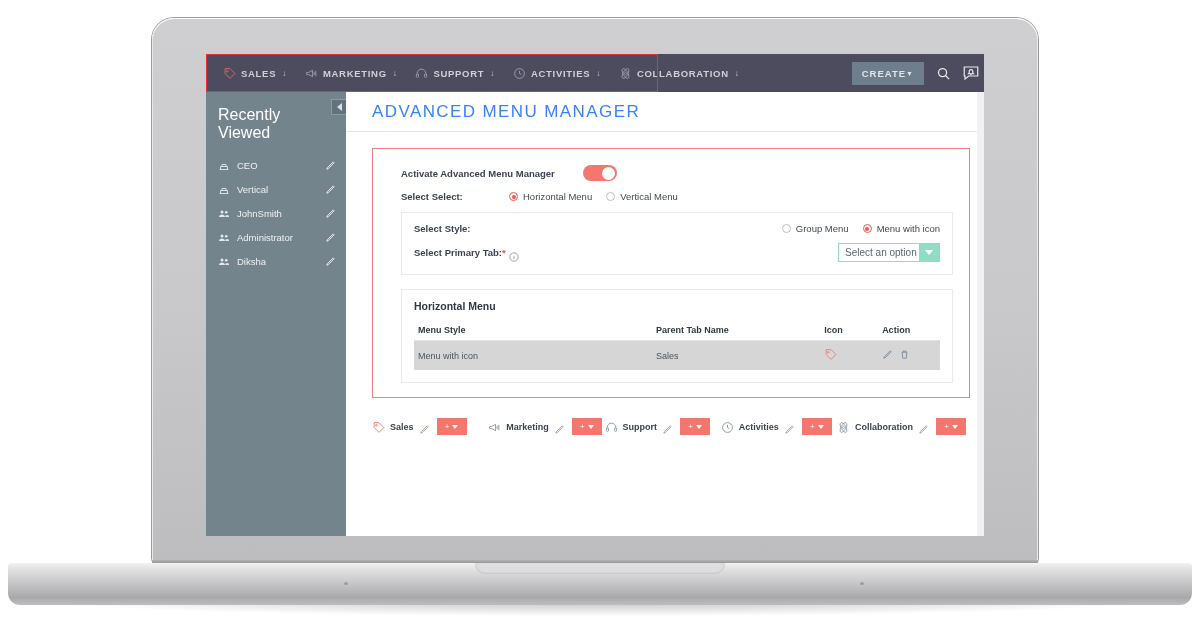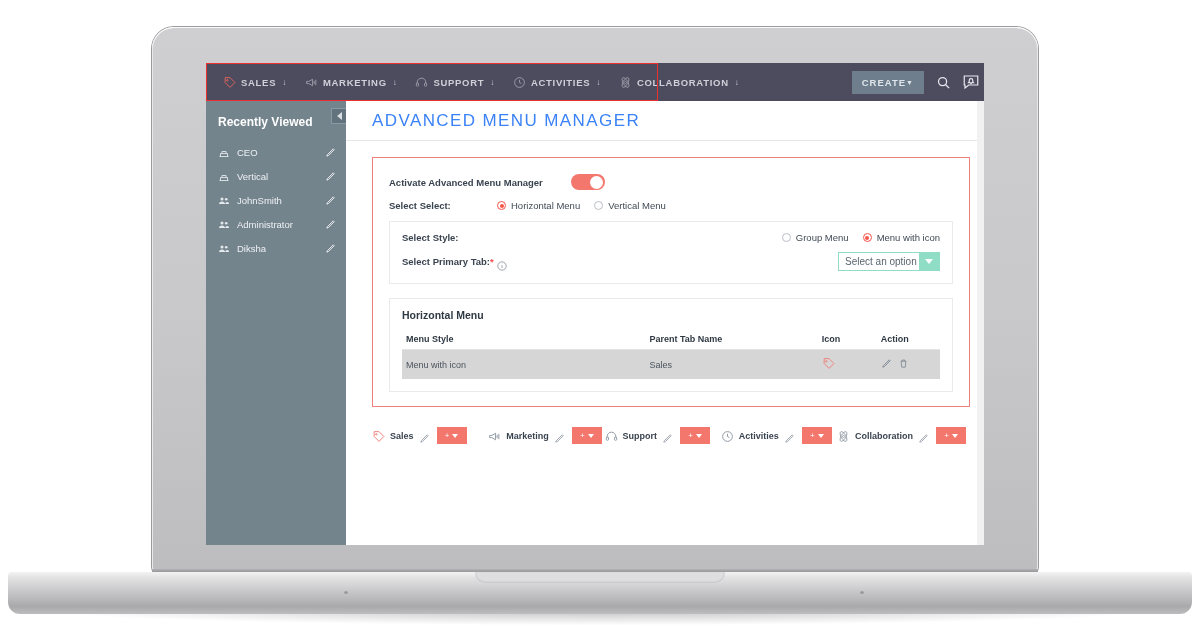--- a/index.html
+++ b/index.html
@@ -2,21 +2,21 @@
 <html><head>
 <meta charset="utf-8">
 <style>
   * { box-sizing: border-box; margin: 0; padding: 0; }
   html, body {
     width: 1200px; height: 630px;
     background: #ffffff;
     font-family: "Liberation Sans", sans-serif;
     overflow: hidden;
   }
-  #stage { position: relative; width: 1200px; height: 521px; background:#fff;margin-top:9px; }
+  #stage { position: relative; width: 1200px; height: 521px; background:#fff; }
 
   
   .laptop-lid {
     position: absolute; left: 152px; top: 18px;
     width: 886px; height: 546px;
     background: linear-gradient(180deg,#cfcfd1 0%,#c8c8ca 55%,#bdbdbf 100%);
     border-radius: 22px 22px 6px 6px;
     box-shadow: 0 0 0 1px #9a9a9c, inset 0 0 0 1px #e8e8ea;
   }
   .laptop-lid-inner {
@@ -85,21 +85,21 @@
   }
   .icon-btn{ width:18px; height:18px; display:flex; align-items:center; justify-content:center; }
 
   .body-wrap{ display:flex; flex:1 1 auto; min-height:0; background:#fff; }
 
   
   .sidebar{
     width:140px; flex:0 0 140px; background:#73848d; position:relative;
     padding-top:14px;
   }
-  .sidebar-title{ color:#fff; font-size:12px; font-weight:bold; padding:0 12px 12px; }
+  .sidebar-title{ color:#fff; font-size:16px; font-weight:normal; padding:0 12px 12px; }
   .collapse-btn{
     position:absolute; right:-1px; top:7px; width:16px; height:16px;
     background:#62737d; border:1px solid #8b9aa2;
     display:flex; align-items:center; justify-content:center;
   }
   .collapse-btn i{
     width:0;height:0;border-top:4px solid transparent;border-bottom:4px solid transparent;
     border-right:5px solid #d9dfe3; display:block;
   }
   .sv-item{
@@ -112,21 +112,21 @@
 
   
   .content{ flex:1 1 auto; background:#fff; min-width:0; position:relative; display:flex; flex-direction:column; }
   .page-title{
     font-size:17px; color:#3b82f6; letter-spacing:1.4px; font-weight:normal;
     padding:10px 0 9px 26px; border-bottom:1px solid #e6e6e8; flex:0 0 auto;
   }
 
   .panel-area{ padding:16px 14px 0 26px; flex:0 0 auto; }
   .panel{
-    border:1.6px solid #f0807c; background:#fff; padding:16px 16px 14px 16px;
+    border:1.6px solid #f0807c; background:#fff; padding:16px 16px 14px 28px;
     position:relative;
   }
 
   .row{ display:flex; align-items:center; margin-bottom:10px; }
   .lbl{ font-size:9.5px; font-weight:bold; color:#3a4450; }
   .lbl-w{ width:108px; flex:0 0 108px; }
   .req{ color:#ef4a4a; }
 
   .toggle{
     width:34px; height:16px; border-radius:9px; background:#f4776e;

